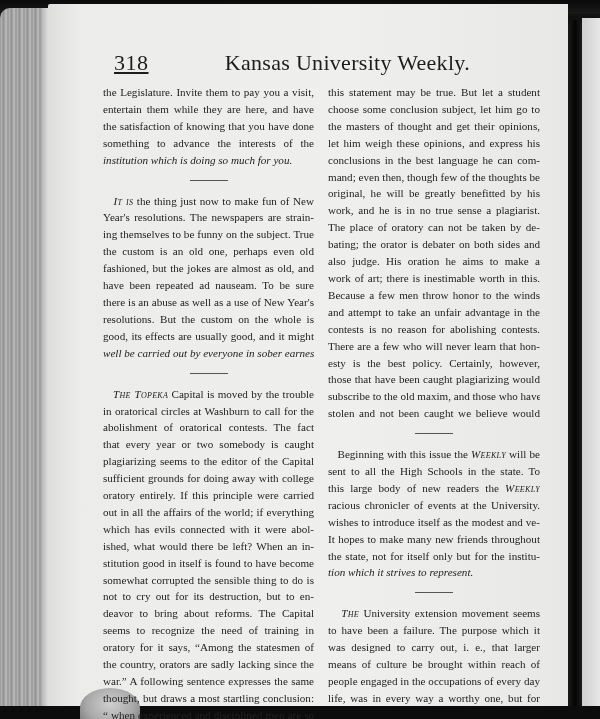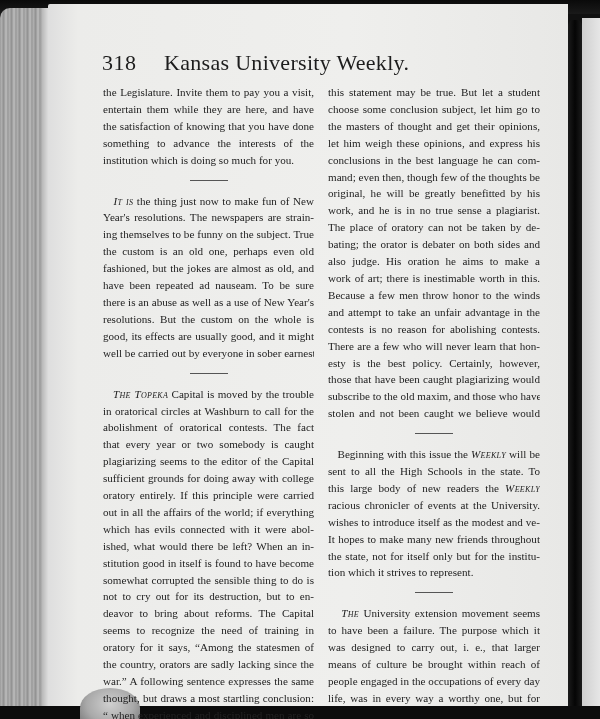--- a/index.html
+++ b/index.html
@@ -43,32 +43,32 @@
     }
     .thumb {
       position: absolute; left: 80px; top: 688px; width: 60px; height: 40px;
       background: radial-gradient(ellipse at 50% 40%, #cfcfcf 0%, #a9a9a9 55%, #6e6e6e 100%);
       border-radius: 50% 50% 10px 10px;
     }
     .header {
       position: absolute; left: 102px; top: 50px; width: 440px; height: 26px;
       color: #1d1d1d;
     }
-    .page-number { position: absolute; left: 0; top: 0; font-size: 22px; letter-spacing: 0.5px; }
-    .journal-title { position: absolute; left: 62px; top: 0; width: 306px; text-align: left; font-size: 22px; letter-spacing: 0.3px; }
+    .page-number { position: absolute; left: 12px; top: 0; font-size: 22px; letter-spacing: 0.5px; text-decoration: underline; }
+    .journal-title { position: absolute; left: 62px; top: 0; width: 306px; text-align: right; font-size: 22px; letter-spacing: 0.3px; }
     .col {
       position: absolute; top: 84px; width: 211px;
       font-size: 11.1px; line-height: 16.9px; color: #222;
       text-align: justify; text-align-last: auto;
     }
     .col-left { left: 103px; }
     .col-right { left: 328px; width: 212px; }
     .col p { margin: 0; text-indent: 0; }
     .col .line { display: block; text-align: justify; text-align-last: justify; white-space: nowrap; overflow: hidden; }
-    .col .line.last { text-align-last: left; }
+    .col .line.last { text-align-last: left; font-style: italic; }
     .sc { font-variant: small-caps; letter-spacing: 0.3px; font-style: italic; }
     .it { }
     .rule {
       display: block; width: 38px; height: 1px; margin: 11px auto 12px auto;
       background: #555;
     }
   </style>
 </head>
 <body>
 

